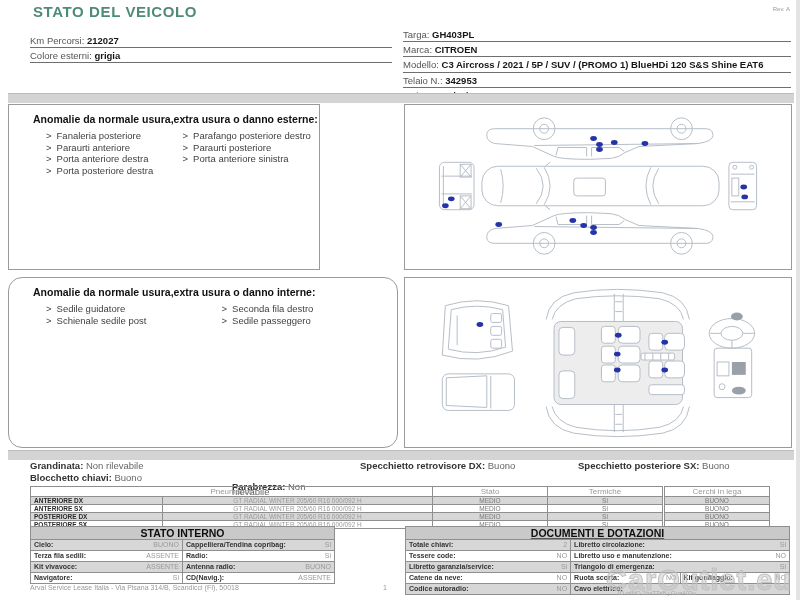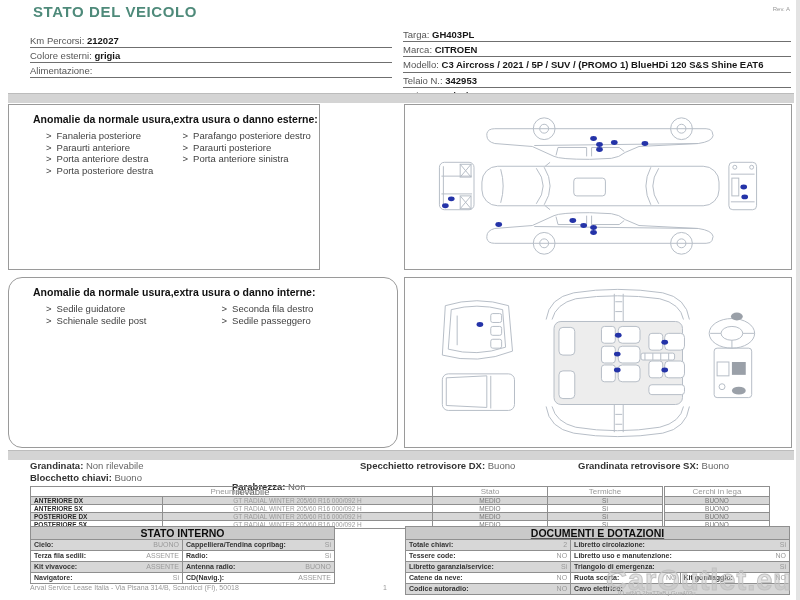--- a/index.html
+++ b/index.html
@@ -79,24 +79,20 @@
   <div class="rev">Rev. A</div>
 
   <div class="fields fields-left">
     <div class="fld">
       <span class="lab">Km Percorsi:</span>
       <span class="val">212027</span>
     </div>
     <div class="fld">
       <span class="lab">Colore esterni:</span>
       <span class="val">grigia</span>
-    </div>
-    <div class="fld">
-      <span class="lab">Alimentazione:</span>
-      <span class="val"></span>
     </div>
   </div>
 
   <div class="fields fields-right">
     <div class="fld">
       <span class="lab">Targa:</span>
       <span class="val">GH403PL</span>
     </div>
     <div class="fld">
       <span class="lab">Marca:</span>
@@ -305,21 +301,21 @@
     <span class="val">Non</span>
   </div>
   <div class="cond" style="left:232px;top:487px;">
     <span class="val">rilevabile</span>
   </div>
   <div class="cond" style="left:360px;top:461px;">
     <span class="lab">Specchietto retrovisore DX:</span>
     <span class="val">Buono</span>
   </div>
   <div class="cond" style="left:578px;top:461px;">
-    <span class="lab">Grandinata retrovisore SX:</span>
+    <span class="lab">Specchietto posteriore SX:</span>
     <span class="val">Buono</span>
   </div>
   <div class="cond" style="left:30px;top:473px;">
     <span class="lab">Blocchetto chiavi:</span>
     <span class="val">Buono</span>
   </div>
 
   <table class="tyres">
     <colgroup>
         <col style="width:132px">

